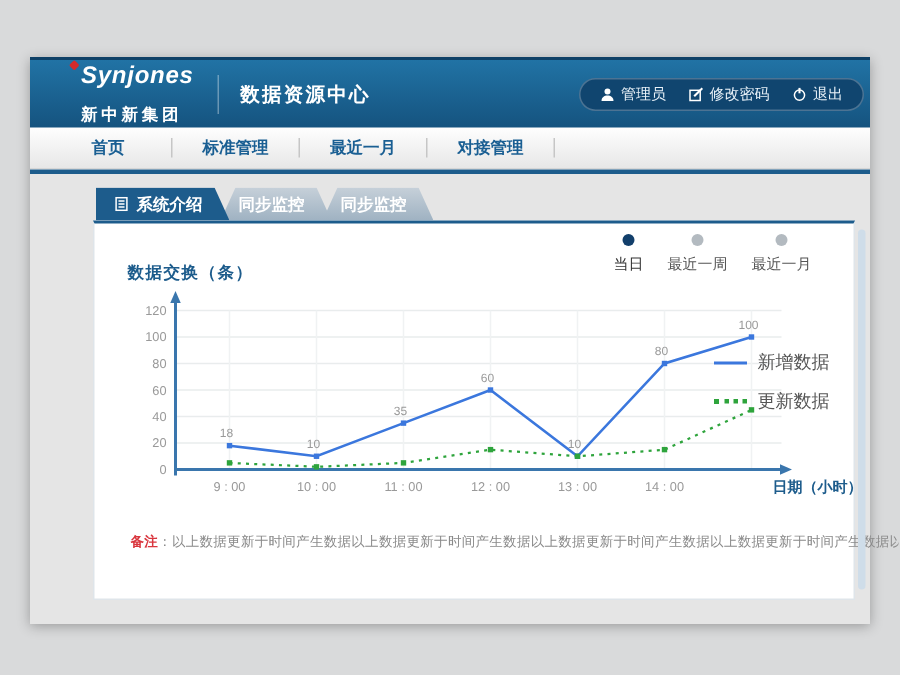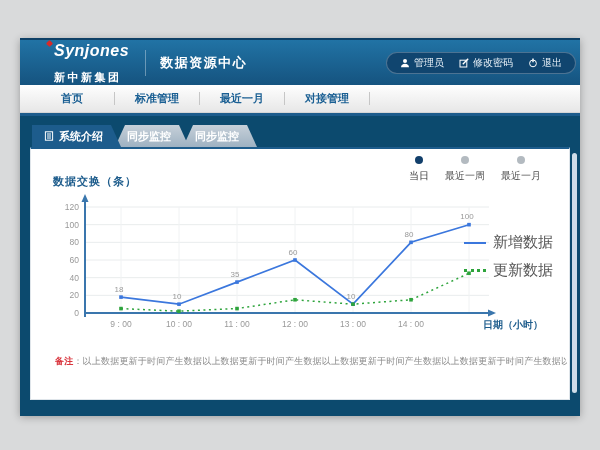--- a/index.html
+++ b/index.html
@@ -37,21 +37,21 @@
     height:27px;display:flex;align-items:stretch;padding-left:10px;
     background:linear-gradient(#fefefe,#e7e7e7);border-bottom:1px solid #d6d6d6;
   }
   .nav-item{
     width:84px;display:flex;align-items:center;justify-content:center;
     color:#1a5f93;font-size:11px;font-weight:bold;cursor:pointer;
   }
   .nav-sep{width:1px;height:13px;background:#c6c6c6;align-self:center;}
   .nav-underline{height:3px;background:#1d5c8c;}
   
-  .content{position:relative;height:300px;background:#0c4a6e;padding-top:9px;box-sizing:border-box;}
+  .content{position:relative;height:300px;background:#e5e5e5;padding-top:9px;box-sizing:border-box;padding-left:32px;}
   .tabs{display:flex;margin-left:12px;height:22px;}
   .tab{
     display:flex;align-items:center;gap:5px;color:#fff;font-size:11px;font-weight:bold;
     padding:0 18px 0 12px;cursor:pointer;
     clip-path:polygon(10px 0,calc(100% - 10px) 0,100% 100%,0 100%);
     margin-left:-6px;background:linear-gradient(#c6d0d9,#9fb2c2);
   }
   .tab.active{
     background:#1d5c8c;margin-left:0;z-index:2;
     clip-path:polygon(0 0,calc(100% - 10px) 0,100% 100%,0 100%);
@@ -64,21 +64,21 @@
   
   .filters{position:absolute;top:7px;right:28px;display:flex;gap:16px;}
   .filter{display:flex;align-items:center;gap:5px;font-size:10px;color:#555;cursor:pointer;flex-direction:column;}
   .dot{width:8px;height:8px;border-radius:50%;background:#b3bac0;}
   .filter.sel .dot{background:#123f6b;}
   .filter.sel{color:#333;}
   
   .ylabel{position:absolute;left:22px;top:25px;color:#1d5c8c;font-size:11px;font-weight:bold;letter-spacing:1px;}
   #chart{position:absolute;left:12px;top:42px;}
   .legend{position:absolute;right:16px;top:84px;display:flex;flex-direction:column;gap:9px;}
-  .legend-item{display:flex;align-items:center;gap:7px;font-size:15px;color:#555;cursor:pointer;}
+  .legend-item{display:flex;align-items:center;gap:7px;font-size:12px;color:#555;cursor:pointer;}
   .swatch{width:22px;height:0;border-top-width:2px;}
   .swatch.solid{border-top-style:solid;}
   .swatch.dotted{border-top-style:dotted;border-top-width:3px;}
   
   .note{
     position:absolute;left:24px;top:206px;width:512px;
     font-size:9px;color:#8a8a8a;white-space:nowrap;overflow:hidden;letter-spacing:.2px;
   }
   .note-label{color:#d9363e;font-weight:bold;}
   .scrollbar{position:absolute;right:-8px;top:4px;width:5px;height:240px;background:#cfdde9;border-radius:3px;cursor:pointer;}

